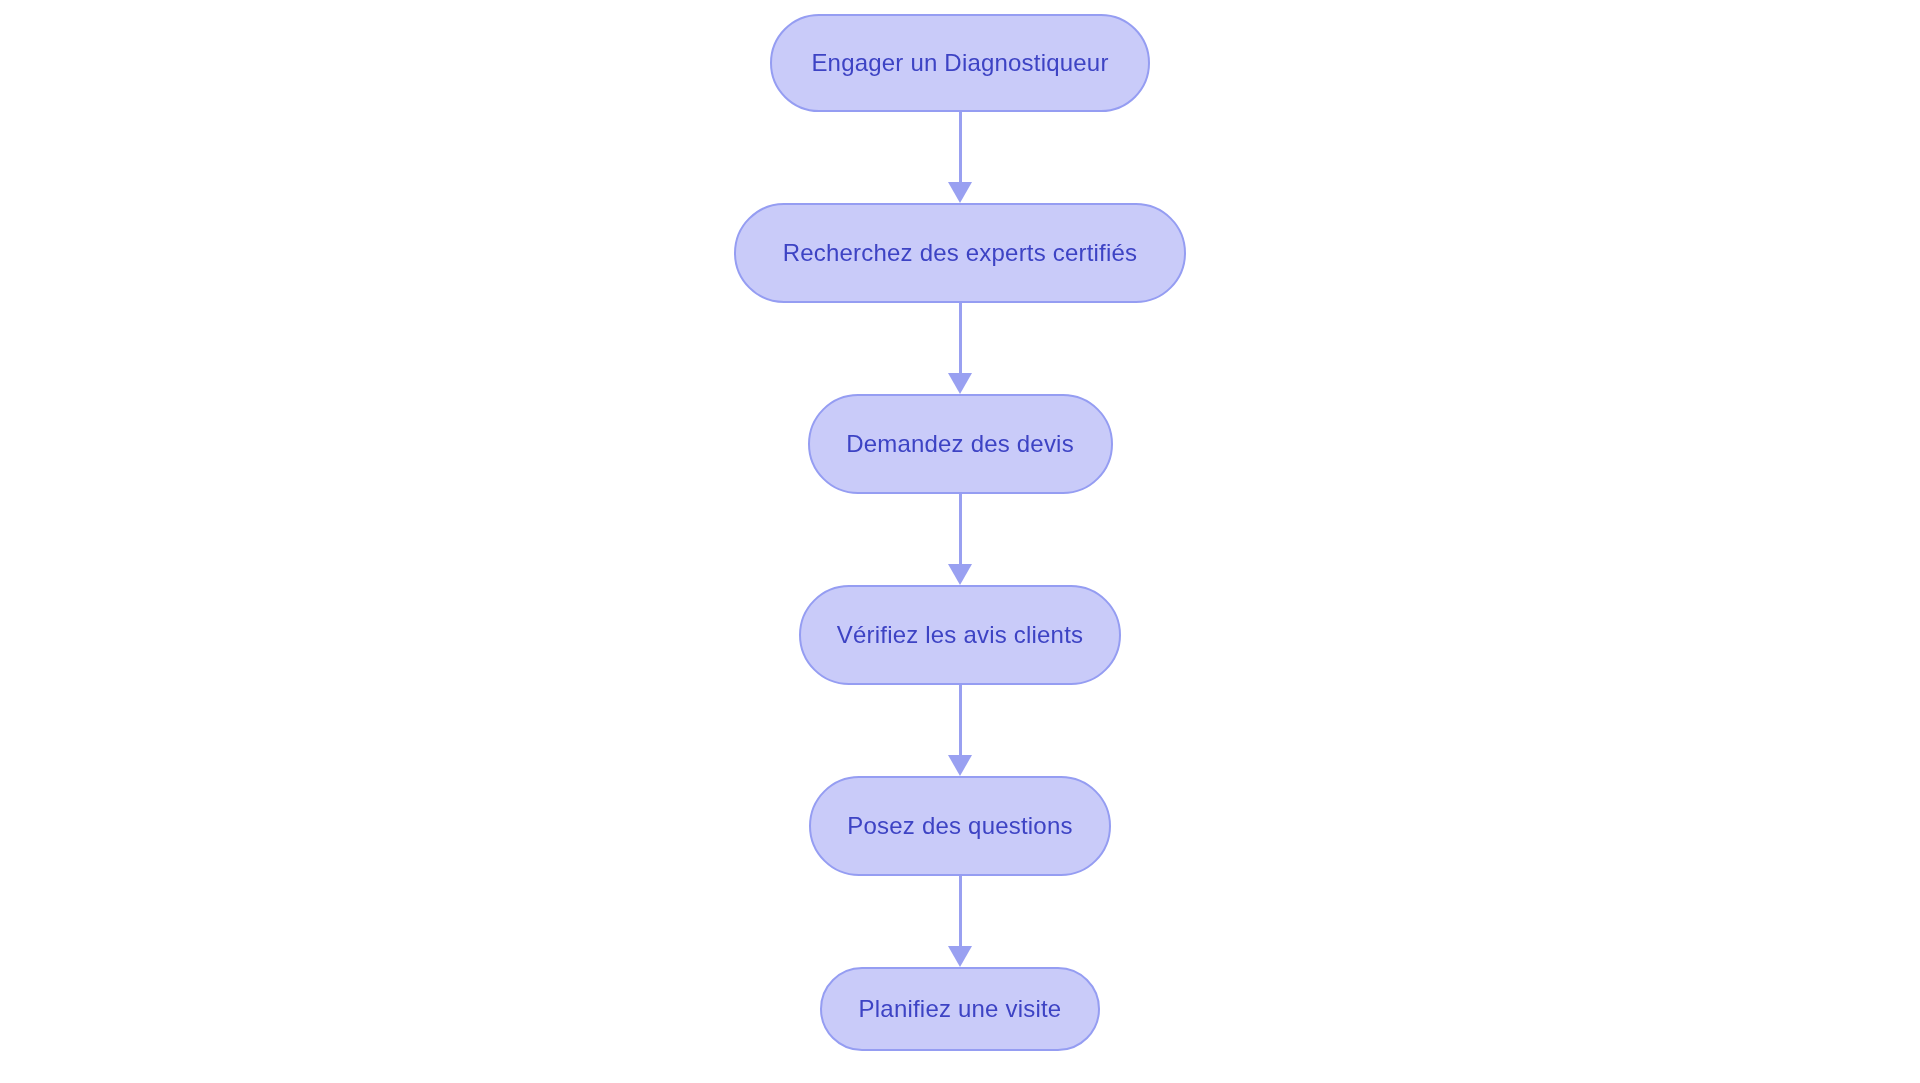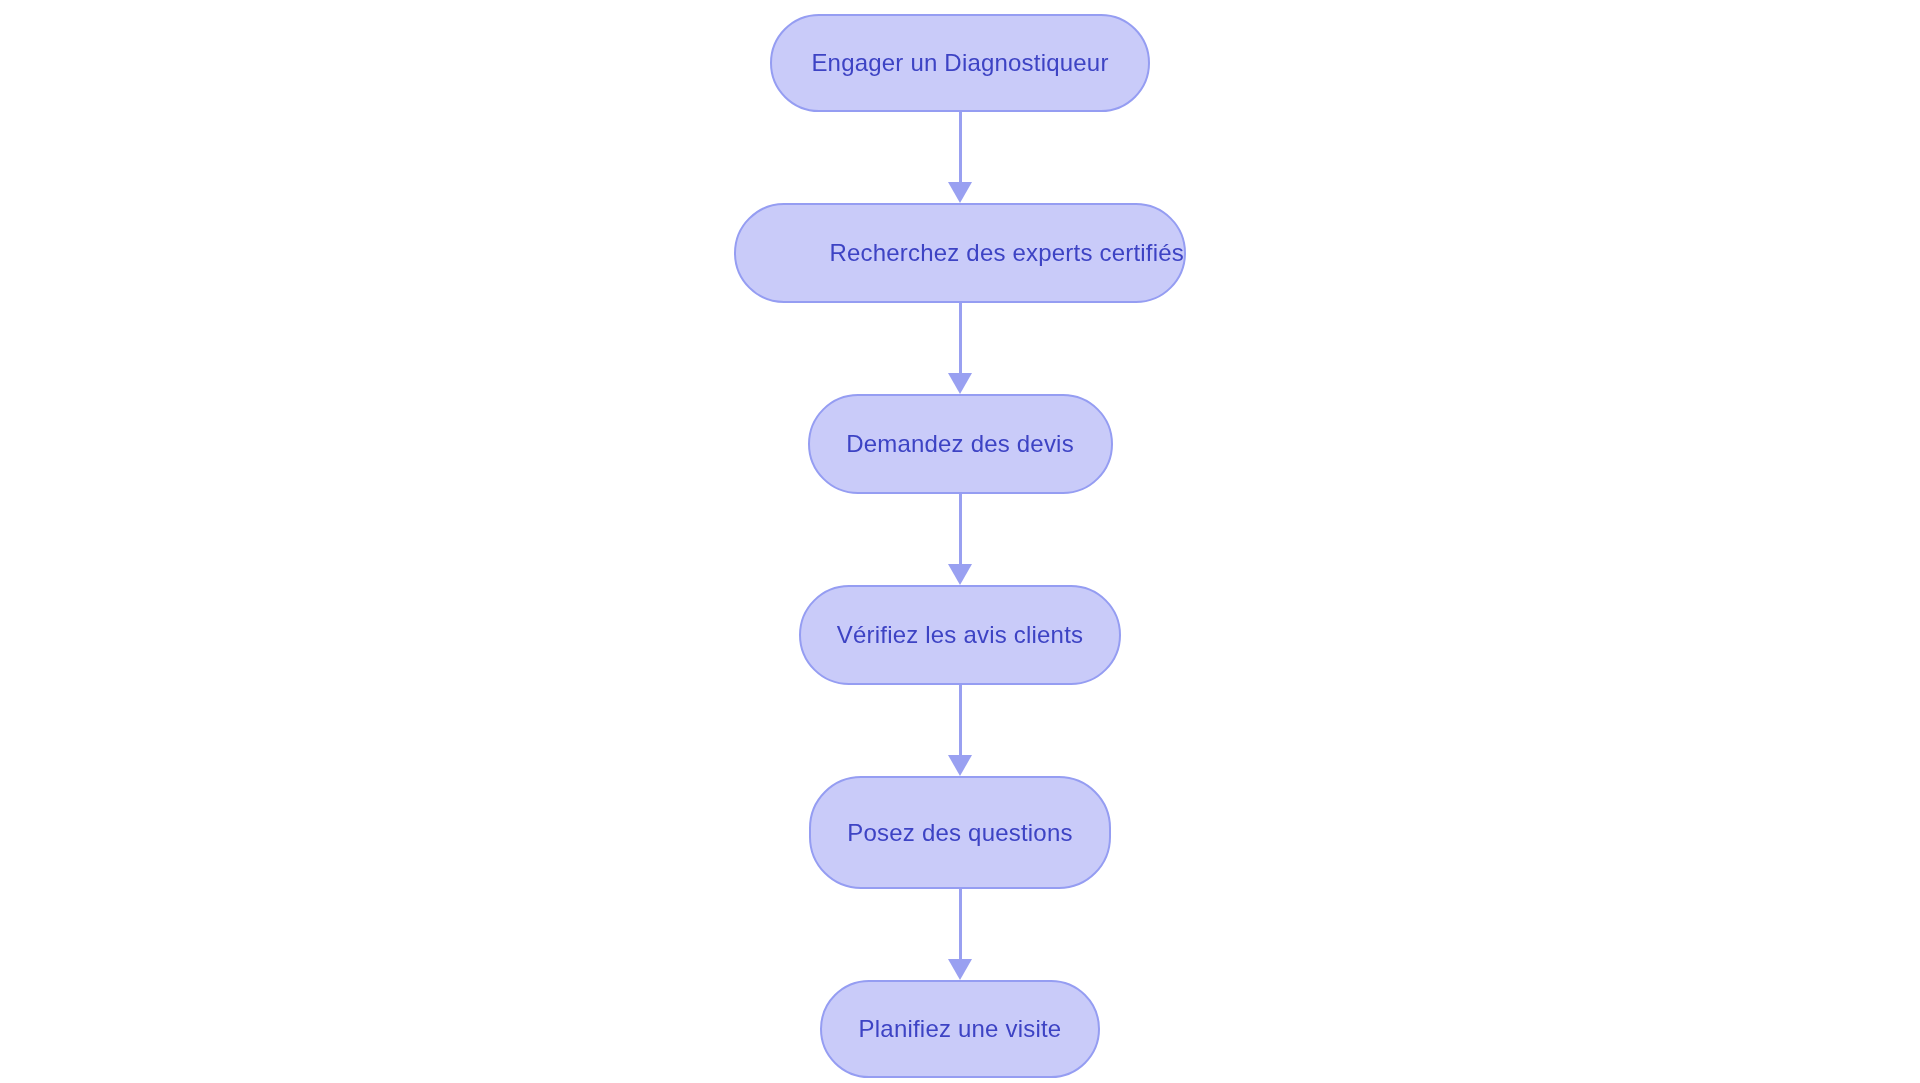--- a/index.html
+++ b/index.html
@@ -27,25 +27,25 @@
     background:var(--node-fill);
     border:2px solid var(--node-border);
     border-radius:52px;
     color:var(--node-text);
     font-size:24px;
     letter-spacing:0.2px;
     box-sizing:border-box;
     text-align:center;
   }
   .n1{width:380px;height:98px;}
-  .n2{width:452px;height:100px;justify-content:flex-end;}
+  .n2{width:452px;height:100px;}
   .n3{width:305px;height:100px;justify-content:center;}
   .n4{width:322px;height:100px;text-align:center;}
-  .n5{width:302px;height:113px;}
-  .n6{width:280px;height:98px;}
+  .n5{width:302px;height:100px;}
+  .n6{width:280px;height:84px;}
   .arrow{
     flex:0 0 auto;
     height:91px;
     display:flex;flex-direction:column;align-items:center;
   }
   .arrow-line{
     width:3px;flex:1 1 auto;
     background:var(--arrow);
   }
   .arrow-head{

